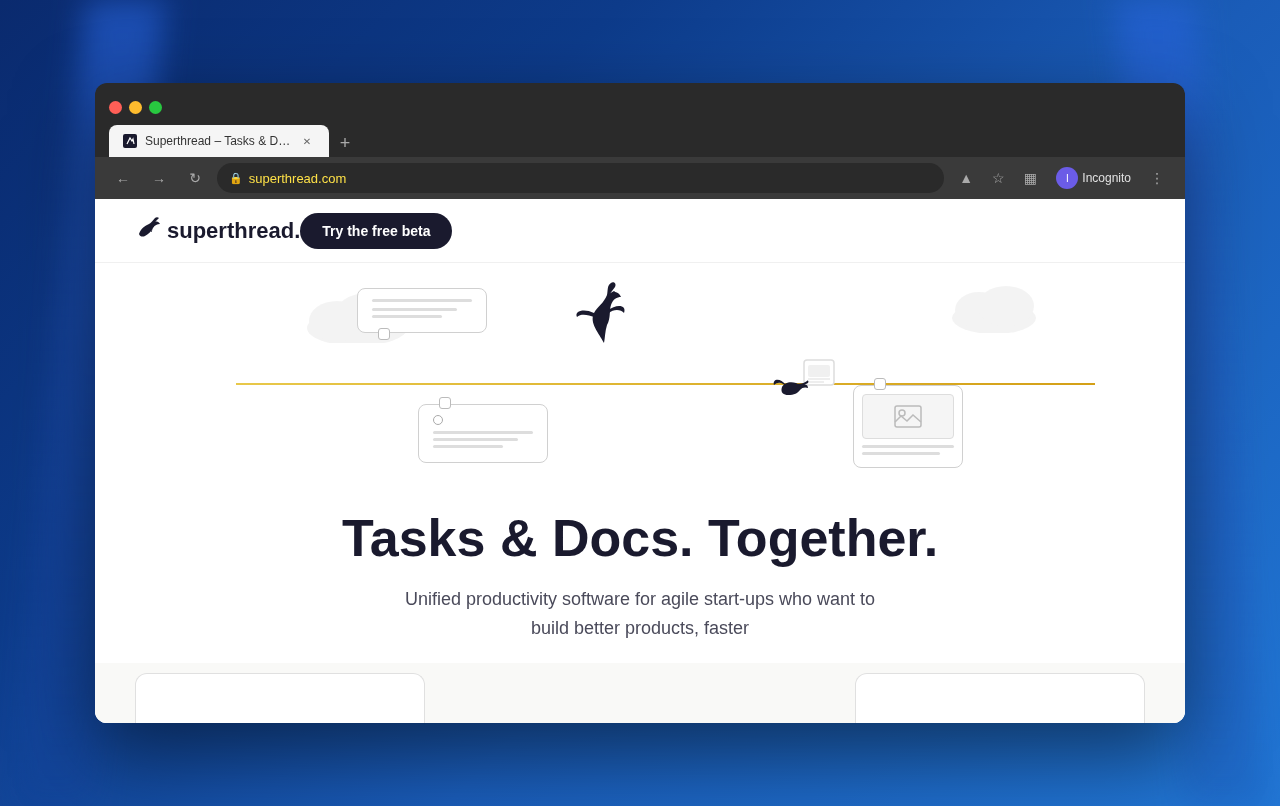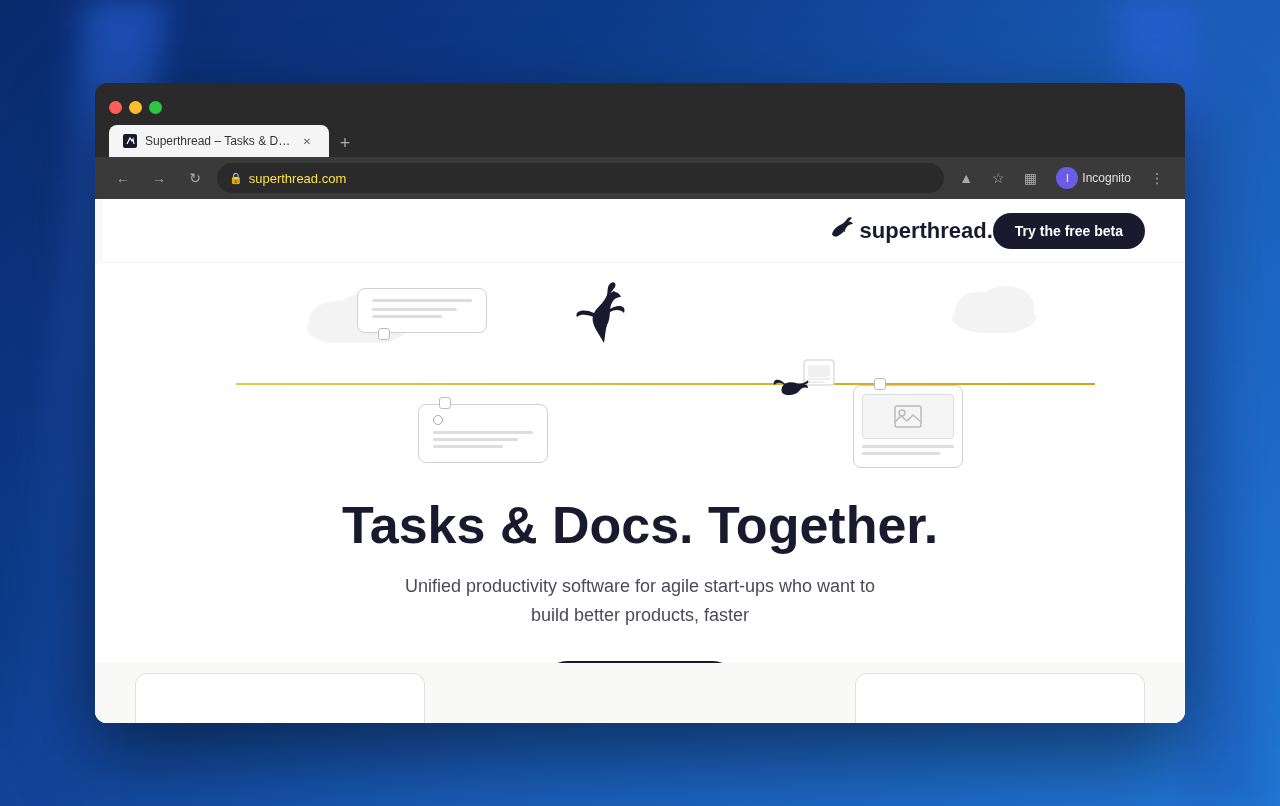--- a/index.html
+++ b/index.html
@@ -199,23 +199,22 @@
       overflow: hidden;
     }
 
     
     .site-nav {
       background: white;
       padding: 0 40px;
       height: 64px;
       display: flex;
       align-items: center;
-      justify-content: flex-end;
+      justify-content: flex-start;
       border-bottom: 1px solid #f0f0f0;
-      margin-left: 8px;
     }
     .site-logo {
       display: flex;
       align-items: center;
       gap: 4px;
       font-size: 22px;
       font-weight: 700;
       color: #1a1a2e;
     }
     .logo-bird {
@@ -322,21 +321,21 @@
       top: 42%;
       right: 30%;
     }
 
     
     .hero-heading {
       font-size: 52px;
       font-weight: 800;
       color: #1a1a2e;
       text-align: center;
-      margin-top: 13px;
+      margin-top: 26px;
       line-height: 1.15;
     }
     .hero-subtext {
       font-size: 18px;
       color: #4a4a5a;
       text-align: center;
       margin-top: 16px;
       line-height: 1.6;
       max-width: 600px;
     }

